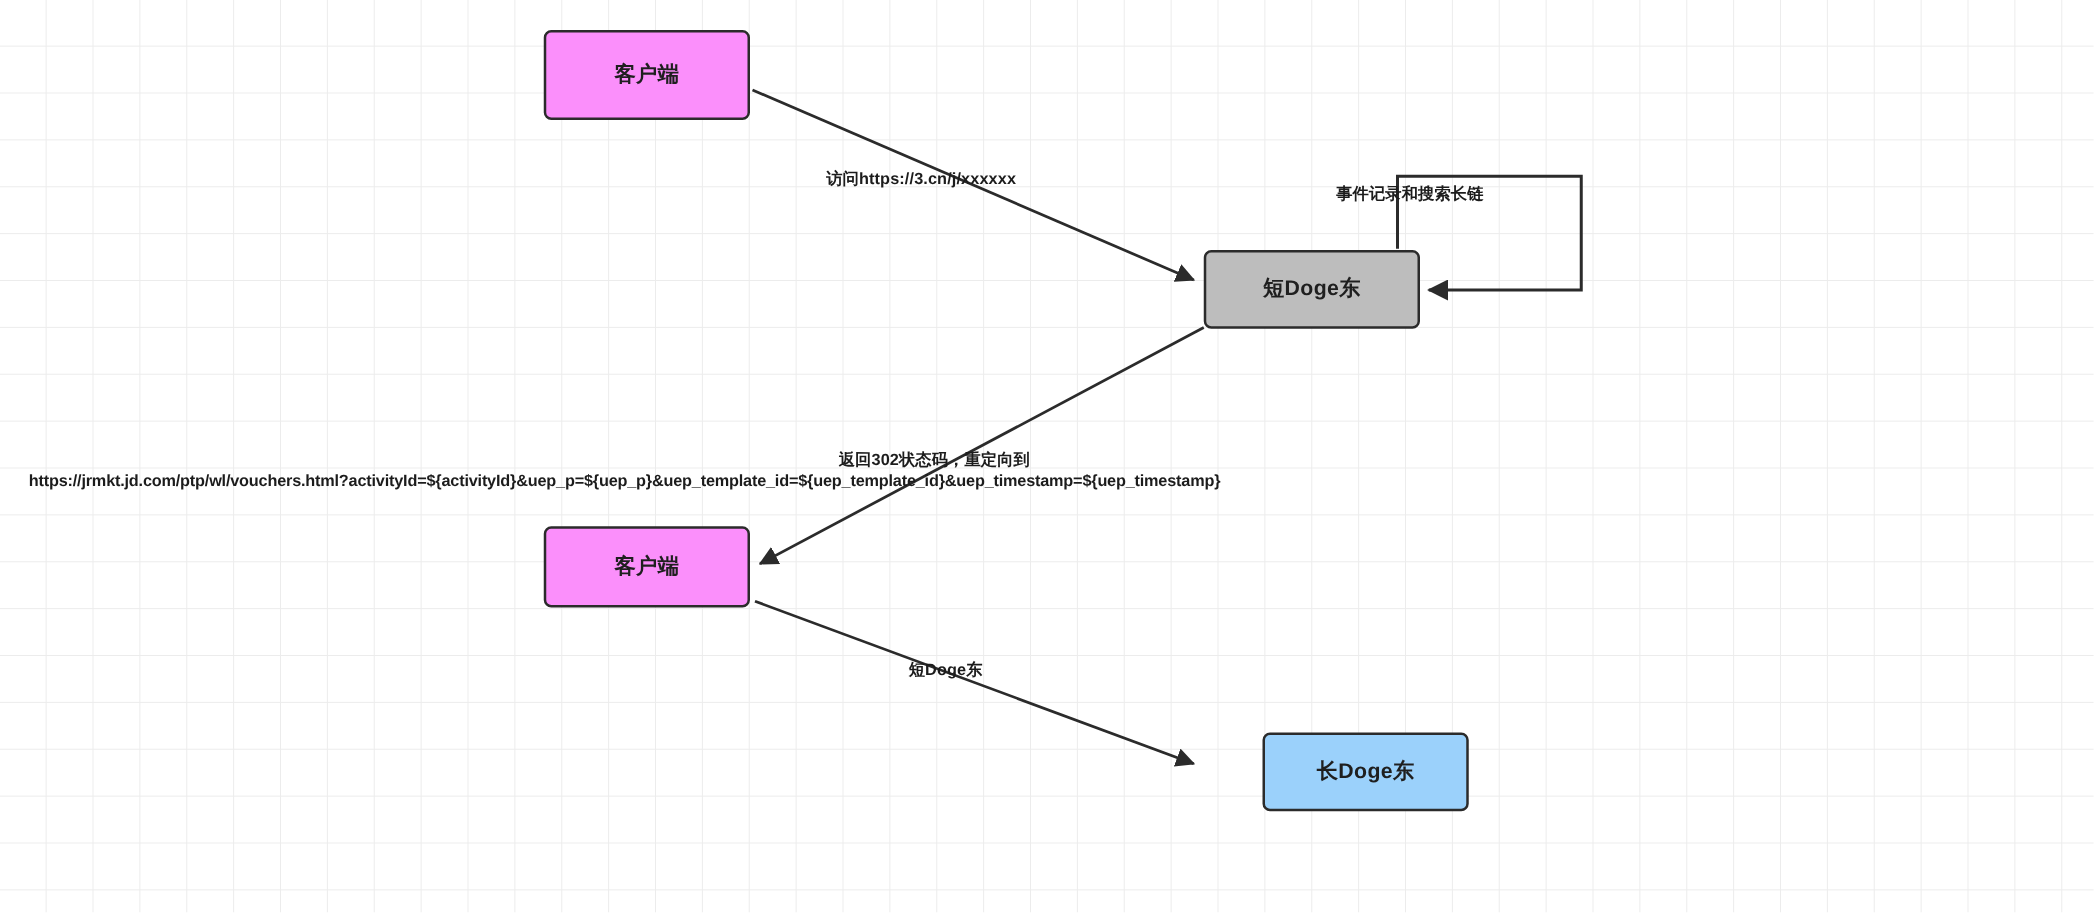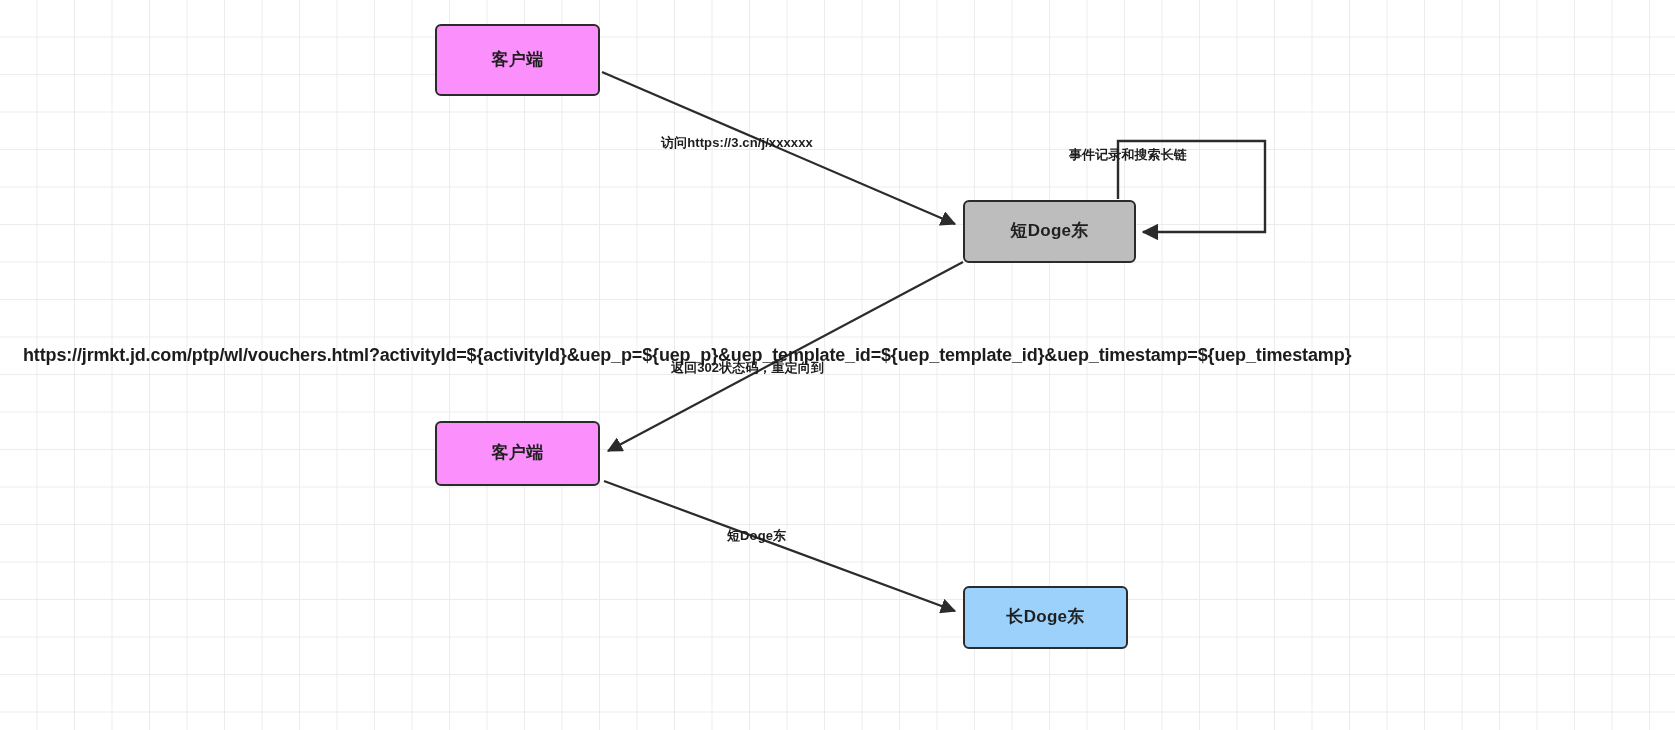--- a/index.html
+++ b/index.html
@@ -46,32 +46,34 @@
     line-height: 1.2;
   }
   .node.client {
     background: #fb8ffb;
   }
   .node.gray {
     background: #bdbdbd;
   }
   .node.blue {
     background: #9bd1fb;
+    margin-left: 47px;
   }
   .edge-label {
     position: absolute;
     font-weight: 700;
     font-size: 13px;
     color: #1c1c1c;
     white-space: nowrap;
     letter-spacing: 0.1px;
   }
   .edge-label.url {
-    font-size: 18px;
+    font-size: 13px;
     letter-spacing: -0.15px;
+    margin-top: 32px;
   }
 </style>
 </head>
 <body>
 
 <div id="canvas">
 
   <svg id="edges" viewBox="0 0 1675 730" xmlns="http://www.w3.org/2000/svg">
     <defs>
       <marker id="arrow" viewBox="0 0 10 10" refX="9.2" refY="5" markerWidth="7" markerHeight="7" orient="auto-start-reverse">

